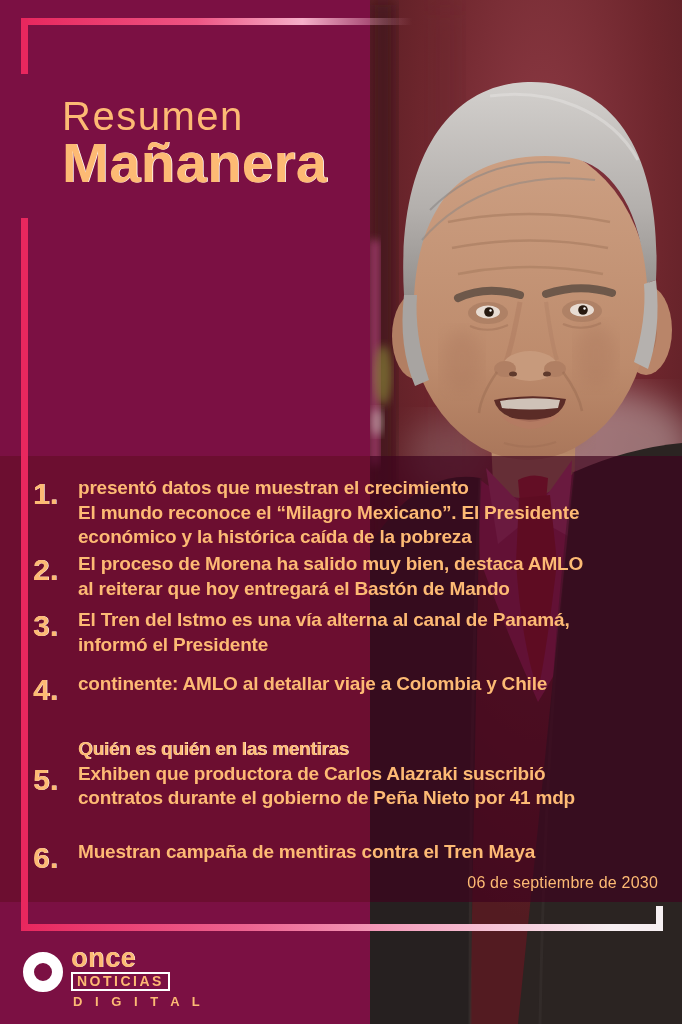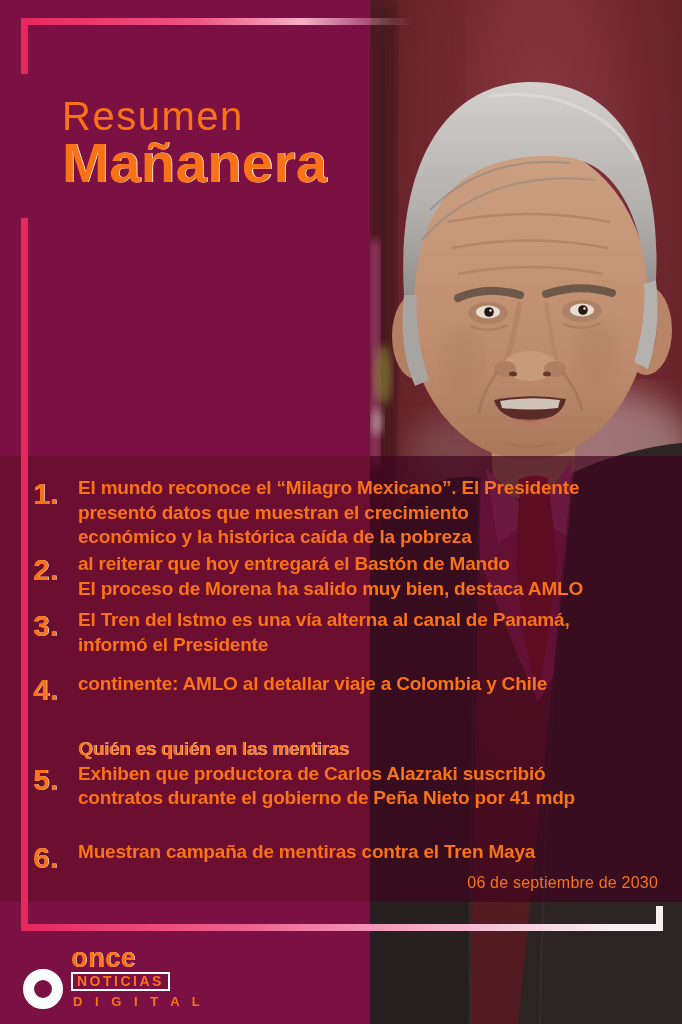--- a/index.html
+++ b/index.html
@@ -1,17 +1,17 @@
 <!DOCTYPE html>
 <html><head>
 <meta charset="utf-8">
 <style>
   html,body{margin:0;padding:0;background:#333;}
   .poster{position:relative;width:682px;height:1024px;overflow:hidden;
-    background:#7B1043;font-family:"Liberation Sans",sans-serif;color:#f97316;}
+    background:#7B1043;font-family:"Liberation Sans",sans-serif;color:#fdba74;}
 
   
   .photo{position:absolute;left:370px;top:0;width:312px;height:1024px;}
 
   
   .panel-top{position:absolute;left:0;top:0;width:370px;height:456px;background:#7B1043;}
   .band-left{position:absolute;left:0;top:456px;width:370px;height:446px;background:#6C0E30;}
   .band-right{position:absolute;left:370px;top:456px;width:312px;height:446px;background:rgba(62,3,30,0.68);}
   .panel-bottom{position:absolute;left:0;top:902px;width:370px;height:122px;background:#7B1043;}
 
@@ -37,21 +37,21 @@
     padding-top:3px;text-shadow:0.6px 0 0 #fff;}
   .i5 .num{padding-top:28px;}
   .lines{font-size:19px;font-weight:700;line-height:24.5px;letter-spacing:-0.2px;}
   .line{white-space:nowrap;}
   .xbold{text-shadow:0.5px 0 0 #fff;letter-spacing:-0.3px;}
 
   
   .date{position:absolute;right:24px;top:874px;font-size:16px;font-weight:400;letter-spacing:0.2px;}
 
   
-  .logo{position:absolute;left:23px;top:946px;display:flex;align-items:flex-end;}
+  .logo{position:absolute;left:23px;top:946px;display:flex;}
   .logo-ring{width:18px;height:18px;border:11px solid #fff;border-radius:50%;margin-top:6px;}
   .logo-words{margin-left:8px;}
   .logo-once{font-size:27px;font-weight:700;line-height:24px;letter-spacing:0.5px;text-shadow:0.6px 0 0 #fff;}
   .logo-noticias{display:inline-block;border:2px solid #fff;padding:0 4px;margin-top:2px;
     font-size:14px;font-weight:700;letter-spacing:2.5px;line-height:15px;}
   .logo-digital{font-size:13px;font-weight:700;letter-spacing:4.5px;margin-top:3px;padding-left:2px;}
 </style>
 </head>
 <body>
 
@@ -182,31 +182,31 @@
   <div class="stub-bottom-right"></div>
 
   <div class="title">
     <div class="title-1">Resumen</div>
     <div class="title-2">Mañanera</div>
   </div>
 
   <div class="item i1">
     <div class="num">1.</div>
     <div class="lines">
+      <div class="line">presentó datos que muestran el crecimiento</div>
       <div class="line">El mundo reconoce el “Milagro Mexicano”. El Presidente</div>
-      <div class="line">presentó datos que muestran el crecimiento</div>
       <div class="line">económico y la histórica caída de la pobreza</div>
     </div>
   </div>
 
   <div class="item i2">
     <div class="num">2.</div>
     <div class="lines">
+      <div class="line">El proceso de Morena ha salido muy bien, destaca AMLO</div>
       <div class="line">al reiterar que hoy entregará el Bastón de Mando</div>
-      <div class="line">El proceso de Morena ha salido muy bien, destaca AMLO</div>
     </div>
   </div>
 
   <div class="item i3">
     <div class="num">3.</div>
     <div class="lines">
       <div class="line">El Tren del Istmo es una vía alterna al canal de Panamá,</div>
       <div class="line">informó el Presidente</div>
     </div>
   </div>

